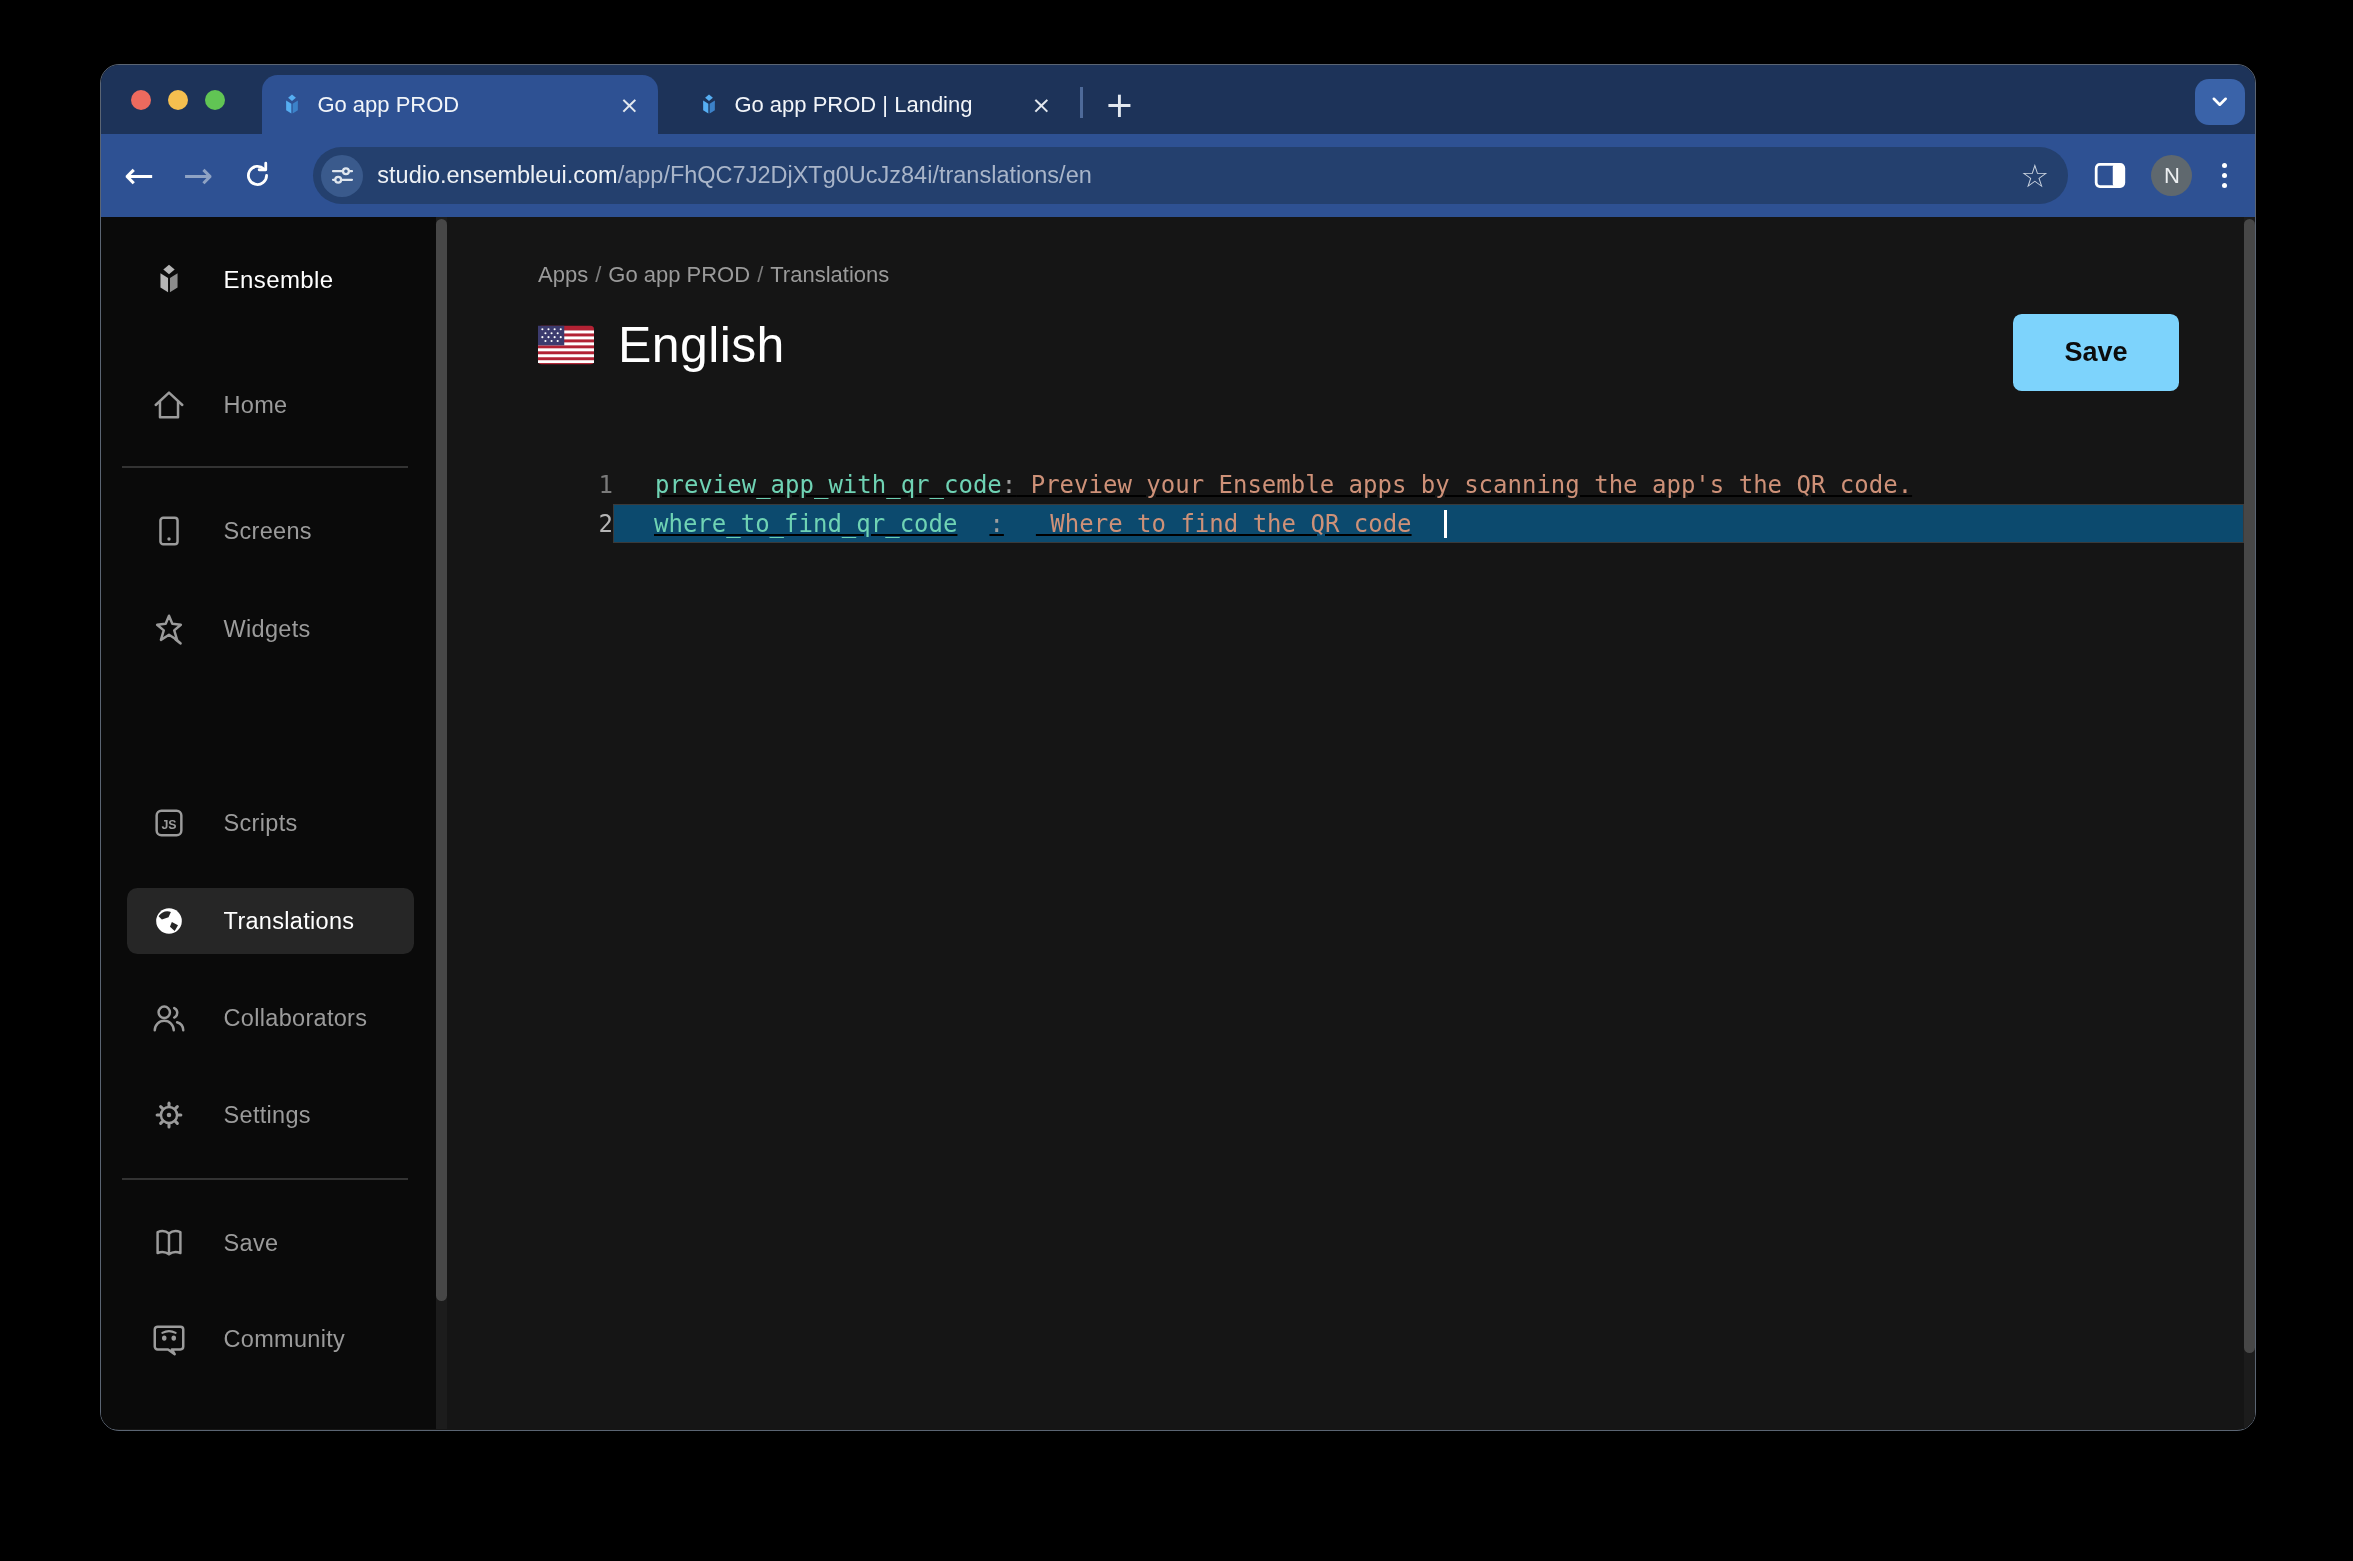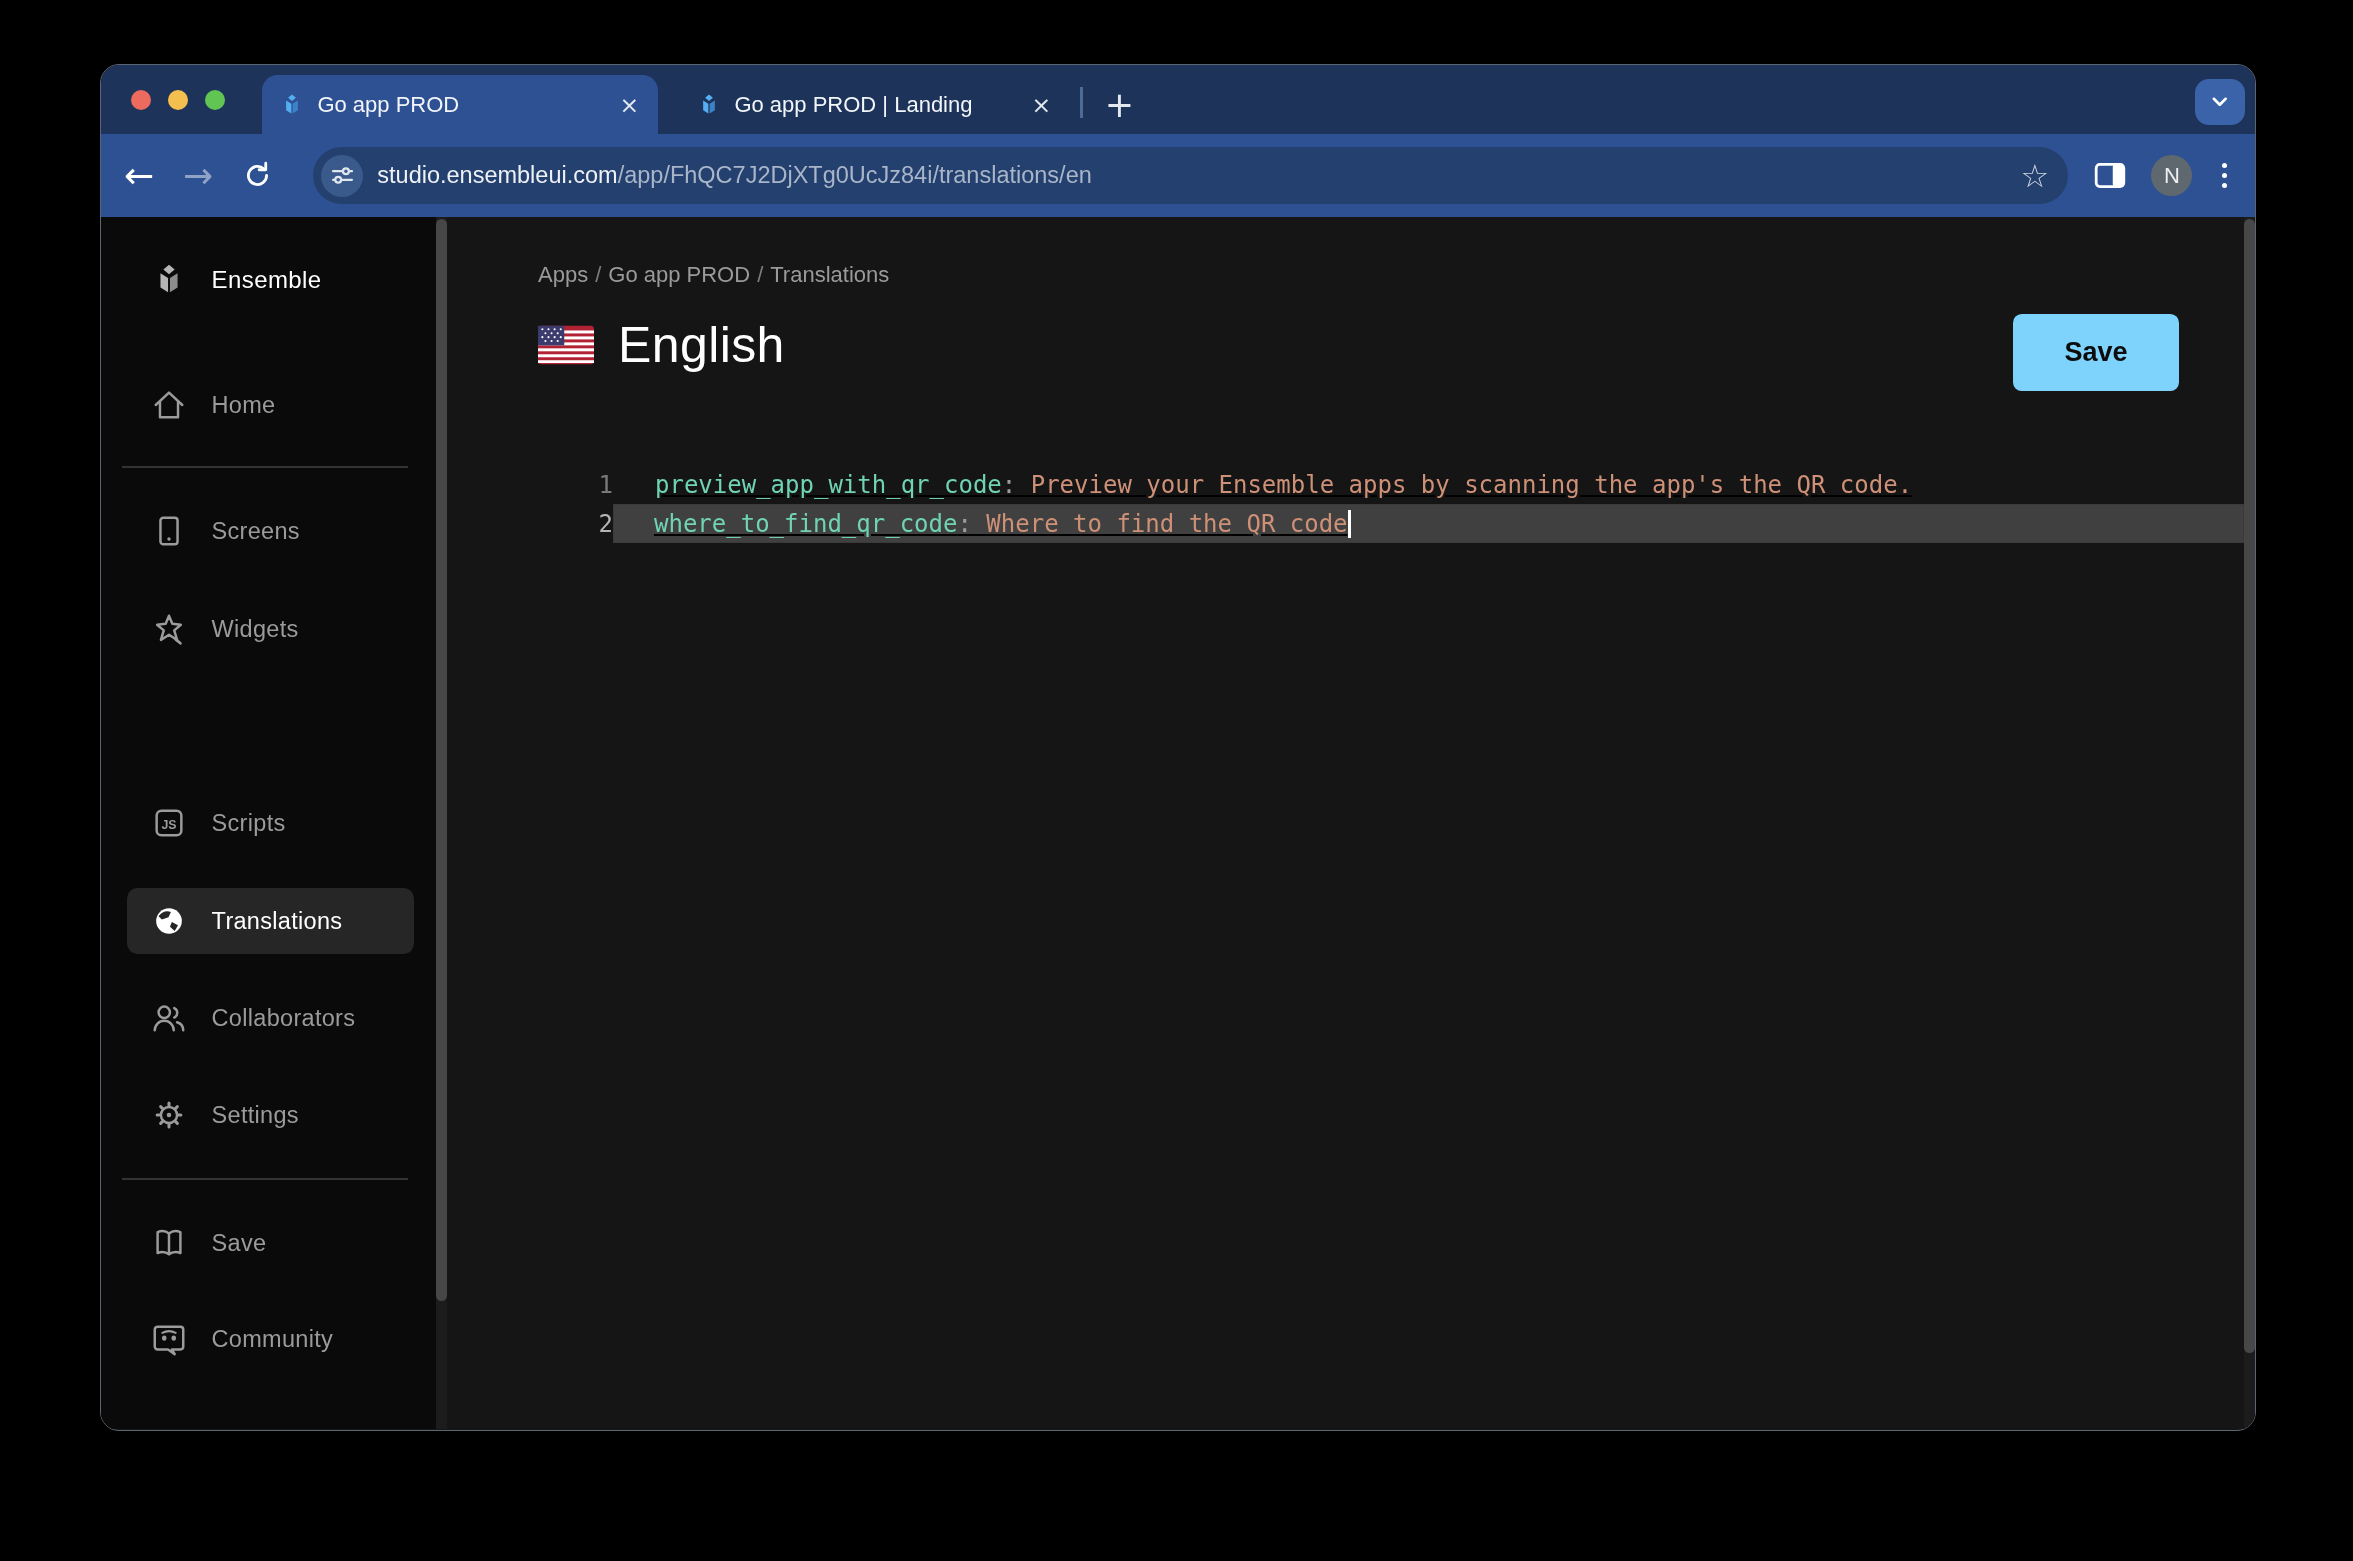--- a/index.html
+++ b/index.html
@@ -45,21 +45,21 @@
   .panelbtn { width:45px; display:flex; justify-content:center; margin-right:19px; }
   .avatar { width:41px; height:41px; border-radius:50%; background:#5f686e; color:#eceff1;
             display:flex; align-items:center; justify-content:center; font-size:22px; margin-right:21px; }
   .menudots { display:flex; flex-direction:column; gap:5.2px; padding:7px 8.7px; }
   .menudots i { width:5.2px; height:5.2px; border-radius:50%; background:#fff; }
 
   
   .content { position:relative; height:1212px; background:#151515; }
   .sidebar { position:absolute; left:0; top:0; bottom:0; width:335px; background:#0a0a0a; }
   .side-row { position:absolute; left:26px; width:287px; height:66px; display:flex; align-items:center;
-              padding-left:22.6px; gap:24px; border-radius:10.4px; }
+              padding-left:22.6px; gap:36px; border-radius:10.4px; }
   .side-row .icn { width:38px; height:38px; flex:0 0 38px; display:flex; align-items:center; justify-content:center; }
   .side-label { font-size:23.5px; color:#9b9b9b; letter-spacing:0.3px; white-space:nowrap; }
   .side-row.selected { background:#262626; }
   .side-row.selected .side-label { color:#ffffff; }
   .brand-label { font-size:24px; color:#ffffff; font-weight:500; letter-spacing:0.4px; }
   .side-divider { position:absolute; left:21px; right:28px; height:1.7px; background:#333333; }
 
   .scroll-track { position:absolute; top:0; bottom:0; width:11.3px; background:#1c1c1c; }
   .scroll-thumb { position:absolute; width:11.3px; border-radius:6px; background:#474747; }
 
@@ -73,21 +73,21 @@
   .savebtn { position:absolute; right:0; top:-1.7px; width:166px; height:77px; border-radius:8.7px;
              background:#7dd3fc; border:none; color:#0c0c0c; font-size:27px; font-weight:bold;
              display:flex; align-items:center; justify-content:center; font-family:"Liberation Sans",sans-serif; }
 
   .editor { position:absolute; left:0; right:11.3px; top:248px; font-family:"DejaVu Sans Mono", monospace;
             font-size:24px; }
   .eline { display:flex; height:39px; align-items:center; }
   .ln { width:165px; text-align:right; color:#7a7a7a; flex:0 0 165px; }
   .eline.active .ln { color:#b5b5b5; }
   .codearea { flex:1; height:39px; display:flex; align-items:center; padding-left:42px; white-space:pre;text-decoration:underline; }
-  .eline.active .codearea { border:1.7px solid #3a3a3a; background:#404040; padding-left:40px; }
+  .eline.active .codearea { border:1.7px solid #3a3a3a; background:#0c4a6e; padding-left:40px;gap:32px; }
   .tok-key { color:#6fd3b4; }
   .tok-sep { color:#9e9e9e; }
   .tok-val { color:#ce9178; }
   .caret { display:inline-block; width:2.6px; height:28px; background:#ffffff; margin-left:0.9px; }
 
   svg { display:block; }
 </style>
 </head>
 <body>
 

